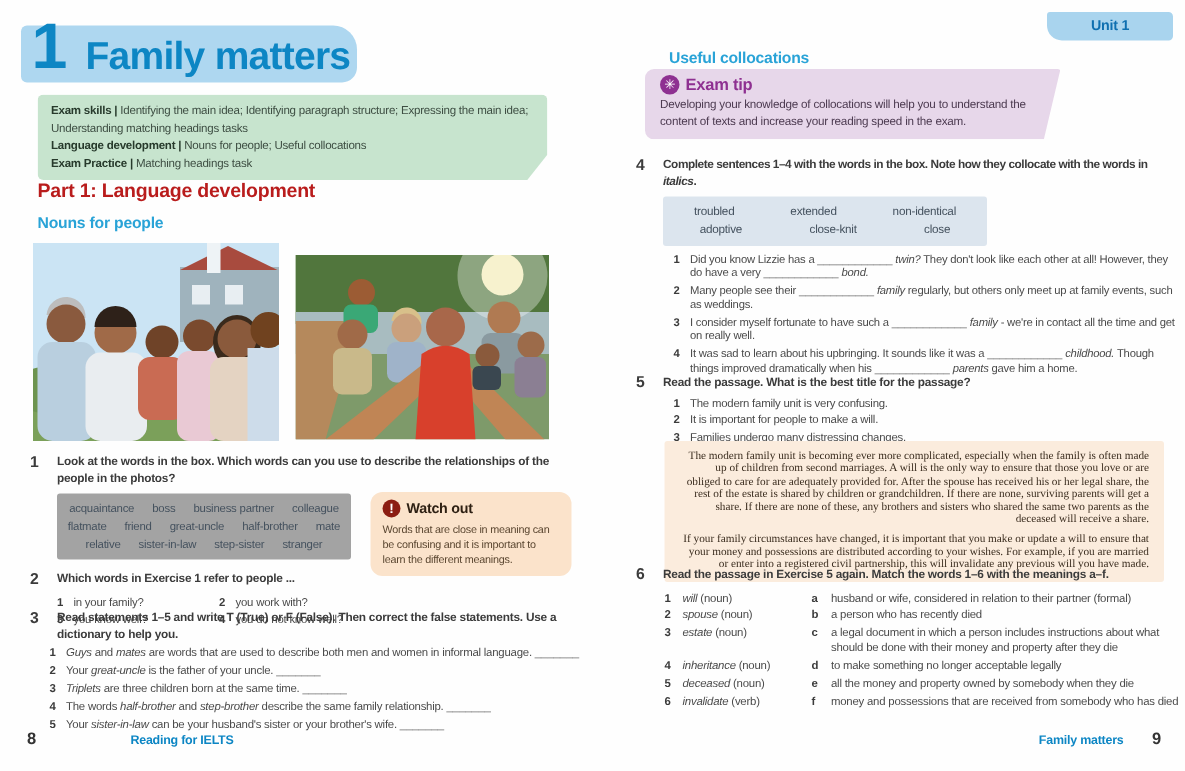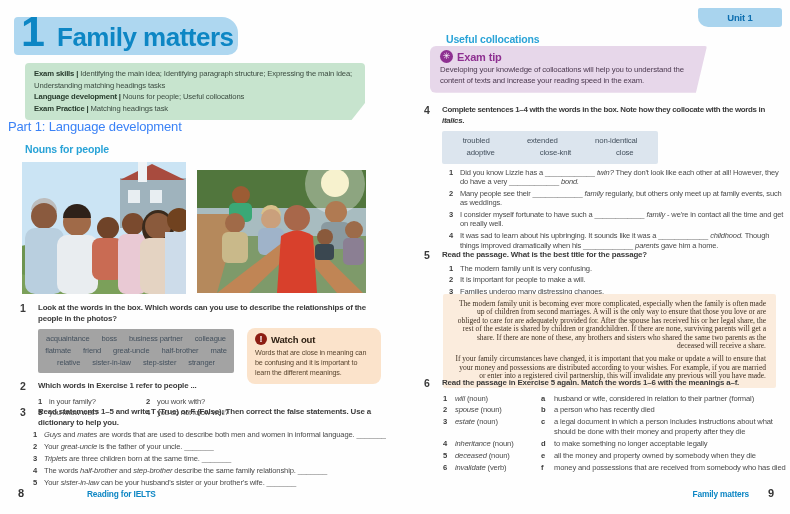--- a/index.html
+++ b/index.html
@@ -18,21 +18,21 @@
   .ex-item .n{flex:none;width:11px;font-weight:700;color:#3b3b3b;}
 
   
   .title-banner{position:absolute;left:14px;top:17px;width:224px;height:38px;
                 background:#aed7f0;border-radius:4px 16px 10px 4px;}
   .unit-num{position:absolute;left:21px;top:10px;font-size:43px;font-weight:700;color:#0d86c4;line-height:1;}
   .unit-title{position:absolute;left:57px;top:22px;font-size:26px;font-weight:700;color:#0d86c4;letter-spacing:-0.5px;}
   .overview-box{position:absolute;left:25px;top:63px;width:340px;box-sizing:border-box;
                 padding:5px 9px 6px;background:#c7e4ce;font-size:7.7px;line-height:1.5;color:#3e4e43;
                 clip-path:polygon(0 0,100% 0,100% 70%,96% 100%,0 100%);border-radius:4px;}
-  .part-heading{position:absolute;left:8px;top:119px;font-size:13px;font-weight:400;color:#3b82f6;}
+  .part-heading{position:absolute;left:25px;top:119px;font-size:13px;font-weight:700;color:#b91c1c;}
   .section-heading{font-size:10.5px;font-weight:700;color:#29a3d7;}
   .sh-left{position:absolute;left:25px;top:143px;}
   .photos{position:absolute;left:22px;top:162px;width:346px;height:132px;}
   .photo1{position:absolute;left:0;top:0;}
   .photo2{position:absolute;left:175px;top:8px;}
   .ex1{left:20px;top:303px;width:366px;}
   .word-box{margin:5px 0 0 18px;width:196px;box-sizing:border-box;padding:4px 6px;
             background:#a3a3a3;border-radius:2px;font-size:7.6px;color:#44515e;}
   .word-line{display:flex;justify-content:center;gap:12px;line-height:1.55;white-space:nowrap;}
   .watch-out{position:absolute;left:247px;top:328px;width:134px;box-sizing:border-box;

